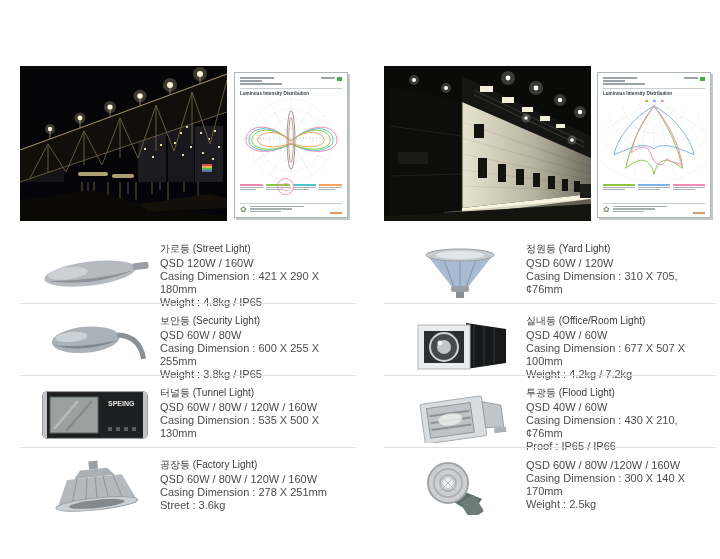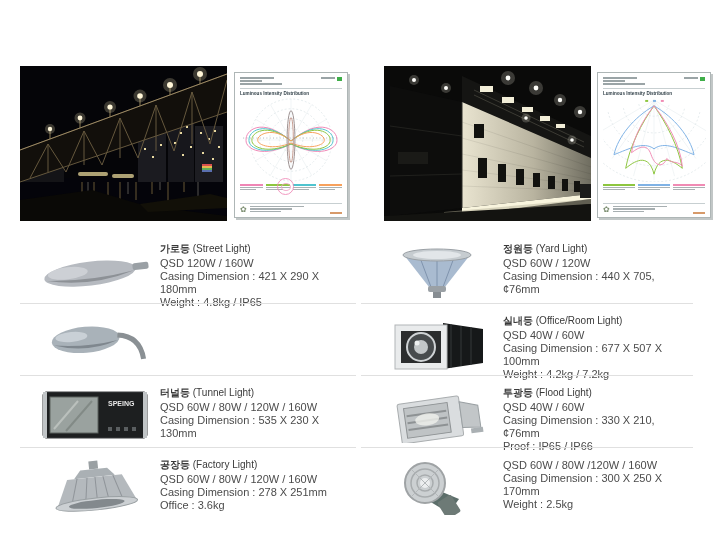--- a/index.html
+++ b/index.html
@@ -40,30 +40,30 @@
          display:flex;align-items:flex-start;gap:3px;}
   .rosette{font-size:8px;line-height:8px;color:#7d8f72;}
   .fbars{flex:1;}
   .fbar{height:1.2px;background:#a7afb1;margin-bottom:1.2px;}
   .fbar.w1{width:55%;} .fbar.w2{width:70%;} .fbar.w3{width:40%;}
   .pagebar{width:12px;height:2px;background:#d79a6a;margin-top:6px;}
 
   
   .pcol{position:absolute;top:240px;}
   .pcol.col-left{left:20px;width:336px;}
-  .pcol.col-right{left:361px;width:332px;}
+  .pcol.col-right{left:384px;width:332px;}
   .prow{position:relative;height:72px;}
   .prow.has-div:after{content:"";position:absolute;left:0;right:0;top:63px;border-top:1px solid #e0e0e0;}
   .pimg{position:absolute;left:16px;top:2px;width:118px;height:58px;
         display:flex;align-items:center;justify-content:center;}
   .col-right .pimg{left:20px;width:112px;}
   .ptext{position:absolute;left:140px;top:3px;}
   .col-right .ptext{left:142px;}
   .pname{font-size:10px;line-height:12px;color:#3a3a3a;margin-bottom:2px;}
-  .pname .ko{font-weight:bold;}
+  .pname .ko{font-weight:normal;}
   .pspec{font-size:11px;line-height:13px;color:#4b4b4b;}
 
   svg text{font-family:"Liberation Sans",sans-serif;}
 </style>
 </head>
 <body>
 
 <div class="canvas">
 
   <div class="photo ph-left">
@@ -447,20 +447,29 @@
       <div class="pimg">
         <svg width="114" height="56" viewBox="0 0 114 56">
           <g transform="rotate(-5 57 28)">
             <ellipse cx="48" cy="24" rx="34" ry="13" fill="#a9b2b9"></ellipse>
             <path d="M16,27 Q48,38 80,27 Q48,32 16,27 Z" fill="#7f878e"></path>
             <ellipse cx="34" cy="20" rx="16" ry="5" fill="#cfd5da" opacity="0.85"></ellipse>
             <path d="M80,22 C96,24 103,34 104,48" stroke="#8a9094" stroke-width="5" fill="none"></path>
           </g>
         </svg>
       </div>
+      <div class="ptext">
+        <div class="pname">
+          <span class="ko">보안등</span>
+          <span class="en">(Security Light)</span>
+        </div>
+        <div class="pspec">QSD 60W / 80W</div>
+        <div class="pspec">Casing Dimension : 600 X 255 X 255mm</div>
+        <div class="pspec">Weight : 3.8kg / IP65</div>
+      </div>
     </div>
 
     <div class="prow has-div">
       <div class="pimg">
         <svg width="114" height="56" viewBox="0 0 114 56">
           <rect x="5" y="5" width="104" height="46" rx="3" fill="#1d1f20" stroke="#3a3d3f"></rect>
           <rect x="5" y="5" width="4" height="46" fill="#c0c4c6"></rect>
           <rect x="105" y="5" width="4" height="46" fill="#c0c4c6"></rect>
           <rect x="12" y="10" width="48" height="36" fill="#9aa29f" stroke="#5d635f"></rect>
           <line x1="16" y1="42" x2="40" y2="14" stroke="#c8cdc9" stroke-width="2" opacity="0.7"></line>
@@ -473,21 +482,21 @@
               <rect x="94" y="40" width="4" height="4"></rect>
           </g>
         </svg>
       </div>
       <div class="ptext">
         <div class="pname">
           <span class="ko">터널등</span>
           <span class="en">(Tunnel Light)</span>
         </div>
         <div class="pspec">QSD 60W / 80W / 120W / 160W</div>
-        <div class="pspec">Casing Dimension : 535 X 230 X 130mm</div>
+        <div class="pspec">Casing Dimension : 535 X 500 X 130mm</div>
       </div>
     </div>
 
     <div class="prow">
       <div class="pimg">
         <svg width="114" height="56" viewBox="0 0 114 56">
           <g transform="rotate(-6 57 28)">
             <rect x="53" y="2" width="9" height="8" fill="#9aa0a3"></rect>
             <polygon points="44,10 71,10 78,18 37,18" fill="#aab0b4"></polygon>
             <polygon points="30,18 85,18 97,44 18,44" fill="#b4b9bd"></polygon>
@@ -503,21 +512,21 @@
           </g>
         </svg>
       </div>
       <div class="ptext">
         <div class="pname">
           <span class="ko">공장등</span>
           <span class="en">(Factory Light)</span>
         </div>
         <div class="pspec">QSD 60W / 80W / 120W / 160W</div>
         <div class="pspec">Casing Dimension : 278 X 251mm</div>
-        <div class="pspec">Office : 3.6kg</div>
+        <div class="pspec">Street : 3.6kg</div>
       </div>
     </div>
   </div>
 
   <div class="pcol col-right">
 
     <div class="prow has-div">
       <div class="pimg">
         <svg width="112" height="56" viewBox="0 0 112 56">
           <polygon points="23,12 89,12 64,44 48,44" fill="#a9bbd0"></polygon>
@@ -531,21 +540,21 @@
           <rect x="47" y="43" width="18" height="6" rx="2" fill="#9aa0a5"></rect>
           <rect x="52" y="49" width="8" height="6" fill="#878d92"></rect>
         </svg>
       </div>
       <div class="ptext">
         <div class="pname">
           <span class="ko">정원등</span>
           <span class="en">(Yard Light)</span>
         </div>
         <div class="pspec">QSD 60W / 120W</div>
-        <div class="pspec">Casing Dimension : 440 X 705,  ¢76mm</div>
+        <div class="pspec">Casing Dimension : 310 X 705,  ¢76mm</div>
       </div>
     </div>
 
     <div class="prow has-div">
       <div class="pimg">
         <svg width="112" height="56" viewBox="0 0 112 56">
           <polygon points="62,8 102,14 102,48 62,54" fill="#161819"></polygon>
           <g stroke="#34383a" stroke-width="1">
             <line x1="70" y1="9" x2="70" y2="53"></line>
               <line x1="80" y1="11" x2="80" y2="51"></line>
@@ -585,21 +594,21 @@
             <rect x="88" y="46" width="12" height="5" fill="#aab0b3"></rect>
           </g>
         </svg>
       </div>
       <div class="ptext">
         <div class="pname">
           <span class="ko">투광등</span>
           <span class="en">(Flood Light)</span>
         </div>
         <div class="pspec">QSD 40W / 60W</div>
-        <div class="pspec">Casing Dimension : 330 X 210,  ¢76mm</div>
+        <div class="pspec">Casing Dimension : 430 X 210,  ¢76mm</div>
         <div class="pspec">Proof : IP65 / IP66</div>
       </div>
     </div>
 
     <div class="prow">
       <div class="pimg">
         <svg width="112" height="56" viewBox="0 0 112 56">
           <polygon points="54,30 78,40 68,54 48,42" fill="#5c6e6a"></polygon>
           <g transform="rotate(-32 68 48)">
             <rect x="60" y="38" width="16" height="20" rx="2" fill="#6d7a76"></rect>
@@ -609,19 +618,19 @@
           <circle cx="44" cy="24" r="8" fill="none" stroke="#a8acae" stroke-width="1.5"></circle>
           <circle cx="44" cy="24" r="5" fill="#eceeef"></circle>
           <g stroke="#b4b8ba" stroke-width="1">
             <line x1="30" y1="10" x2="58" y2="38"></line>
               <line x1="58" y1="10" x2="30" y2="38"></line>
           </g>
         </svg>
       </div>
       <div class="ptext">
         <div class="pspec">QSD 60W / 80W /120W / 160W</div>
-        <div class="pspec">Casing Dimension : 300 X 250 X 170mm</div>
+        <div class="pspec">Casing Dimension : 300 X 140 X 170mm</div>
         <div class="pspec">Weight : 2.5kg</div>
       </div>
     </div>
   </div>
 
 </div>
 
 </body></html>

